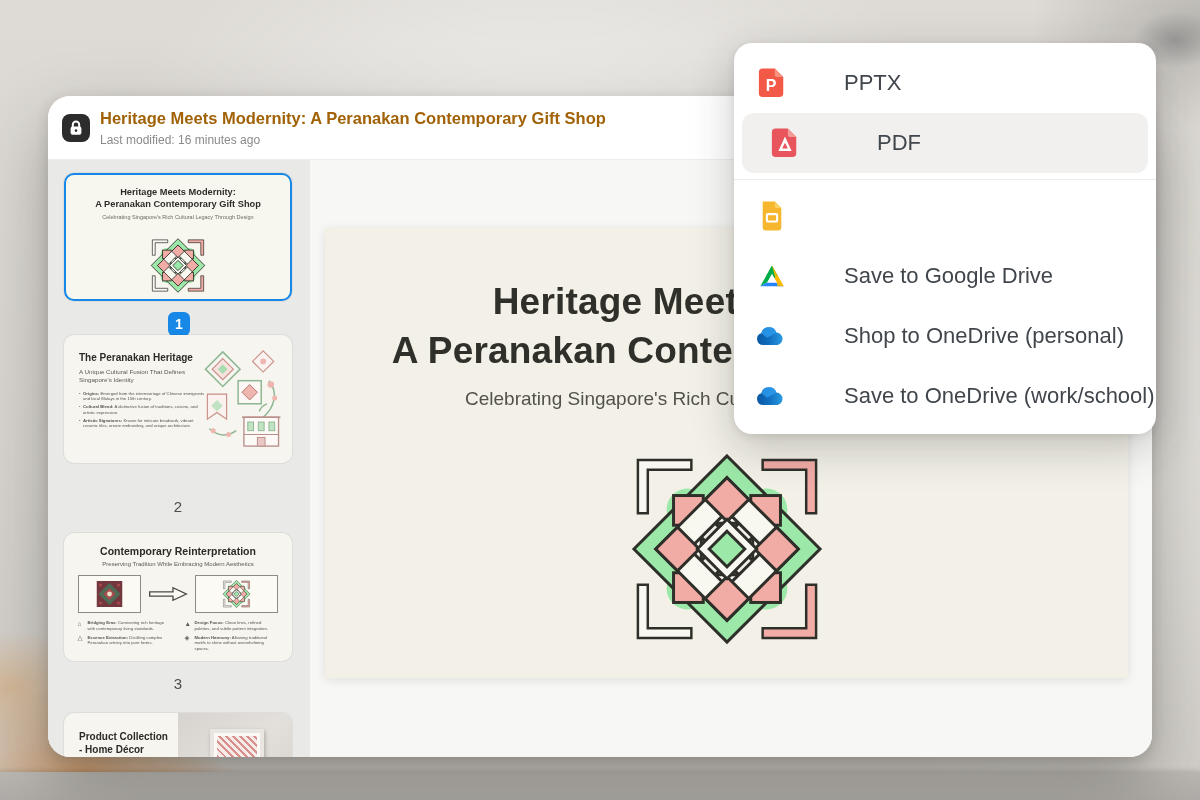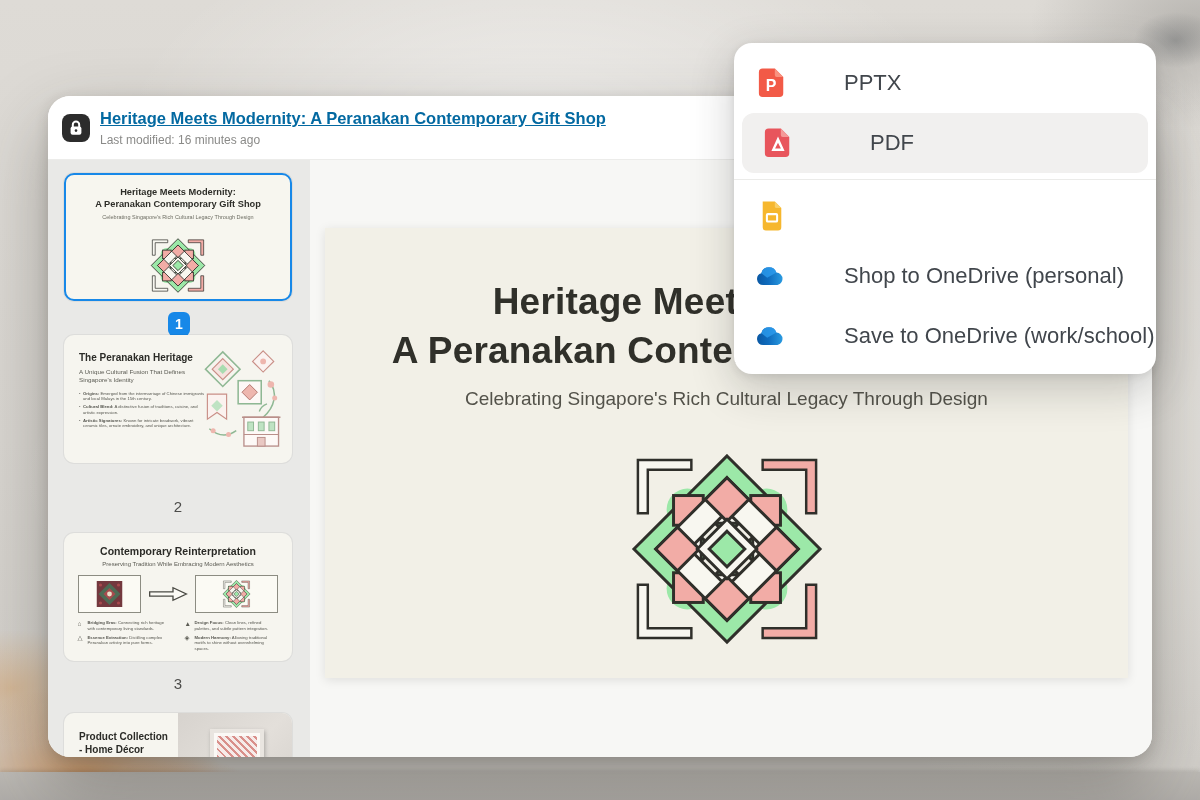--- a/index.html
+++ b/index.html
@@ -27,21 +27,21 @@
   
   .window { position:absolute; left:48px; top:96px; width:1104px; height:661px;
     background:#fff; border-radius:22px; overflow:hidden;
     box-shadow:0 30px 70px rgba(50,45,40,.35), 0 4px 14px rgba(50,45,40,.18); }
 
   .win-header { position:absolute; left:0; top:0; right:0; height:64px; background:#fff;
     border-bottom:1px solid #ececea; z-index:2; }
   .lock-btn { position:absolute; left:14px; top:18px; width:28px; height:28px; border:0;
     background:transparent; cursor:pointer; }
   .doc-title { position:absolute; left:52px; top:13px; font-size:16.5px; font-weight:700;
-    color:#0369a1; white-space:nowrap;text-decoration:underline; }
+    color:#a16207; white-space:nowrap; }
   .doc-sub { position:absolute; left:52px; top:37px; font-size:12px; color:#8a8a88; }
 
   .win-body { position:absolute; left:0; top:64px; right:0; bottom:0; }
 
   
   .sidebar { position:absolute; left:0; top:0; bottom:0; width:262px; background:#e9e9e7; }
   .thumb { position:absolute; left:16px; width:228px; height:128px; background:#f6f5ef;
     border-radius:10px; overflow:hidden; box-shadow:0 0 0 1px rgba(0,0,0,.05); cursor:pointer; }
   .thumb.selected { border:2.5px solid #1788e8; background:#f7f6ef; }
   .t1 { top:13px; } .t2 { top:175px; } .t3 { top:373px; } .t4 { top:553px; height:128px; }
@@ -100,21 +100,21 @@
   .slide .orn-main { margin-top:40px; }
 
   
   .dropdown { position:absolute; left:734px; top:43px; width:422px; background:#fff;
     border-radius:18px; padding:10px 0 8px; z-index:10;
     box-shadow:0 14px 44px rgba(40,40,40,.24), 0 2px 8px rgba(40,40,40,.10); }
   .mi { height:60px; display:flex; align-items:center; padding-left:22px; gap:20px;
     cursor:pointer; }
   .mi .ibox { width:32px; height:34px; display:flex; align-items:center; justify-content:center; }
   .mi .lbl { font-size:22px; color:#41464c;margin-left:36px; }
-  .mi.hl { margin:0 8px; padding-left:20px; background:#f1f0ef; border-radius:12px;gap:40px; }
+  .mi.hl { margin:0 8px; padding-left:27px; background:#f1f0ef; border-radius:12px;gap:40px; }
   .menu-divider { height:1px; background:#ebebe9; margin:6px 0; }
 
   svg { display:block; }
   .hidden-defs { position:absolute; width:0; height:0; overflow:hidden; }
 </style>
 </head>
 <body>
 
 <svg class="hidden-defs" aria-hidden="true">
   <defs>
@@ -341,20 +341,33 @@
     <div class="mi">
       <span class="ibox">
         <svg width="26" height="32" viewBox="0 0 28 34">
           <path d="M4,1.5 H17 L24,8.5 V29 a3.5,3.5 0 0 1 -3.5,3.5 H7.5 A3.5,3.5 0 0 1 4,29 Z" fill="#f6b72e"></path>
           <path d="M17,1.5 l7,7 h-5 a2,2 0 0 1 -2,-2 Z" fill="#f9d06a"></path>
           <rect x="8.5" y="15" width="11" height="8" rx="1" fill="none" stroke="#fff" stroke-width="2.2"></rect>
         </svg>
       </span>
     </div>
 
+    <div class="mi">
+      <span class="ibox">
+        <svg width="30" height="28" viewBox="0 0 32 28">
+          <polygon points="16,3 3.5,25 16,17.7" fill="#00ac47"></polygon>
+          <polygon points="16,3 28.5,25 16,17.7" fill="#ffba00"></polygon>
+          <polygon points="3.5,25 28.5,25 16,17.7" fill="#2684fc"></polygon>
+          <polygon points="16,3 9.7,14 16,17.7 22.3,14" fill="#00ac47"></polygon>
+          <polygon points="16,3 22.3,14 28.5,25 22,25" fill="#ffba00" opacity=".9"></polygon>
+          <polygon points="16,11.5 10.6,21.3 21.4,21.3" fill="#fff"></polygon>
+        </svg>
+      </span>
+      <span class="lbl">Save to Google Drive</span>
+    </div>
 
     <div class="mi">
       <span class="ibox">
         <svg width="32" height="21" viewBox="0 0 32 21">
           <path d="M13,1.2 a7.8,7.8 0 0 1 7.4,5.3 a6.3,6.3 0 0 1 6.1,6.3 c0,3.5 -2.8,6.3 -6.3,6.3 H7.2 A6.1,6.1 0 0 1 5.3,7.2 A7.8,7.8 0 0 1 13,1.2 Z" fill="url(#od)"></path>
           <path d="M13,1.2 a7.8,7.8 0 0 1 7.4,5.3 l-9.2,5.2 -5.9,-4.5 A7.8,7.8 0 0 1 13,1.2 Z" fill="#2f9ff0" opacity=".75"></path>
         </svg>
       </span>
       <span class="lbl">Shop to OneDrive (personal)</span>
     </div>

